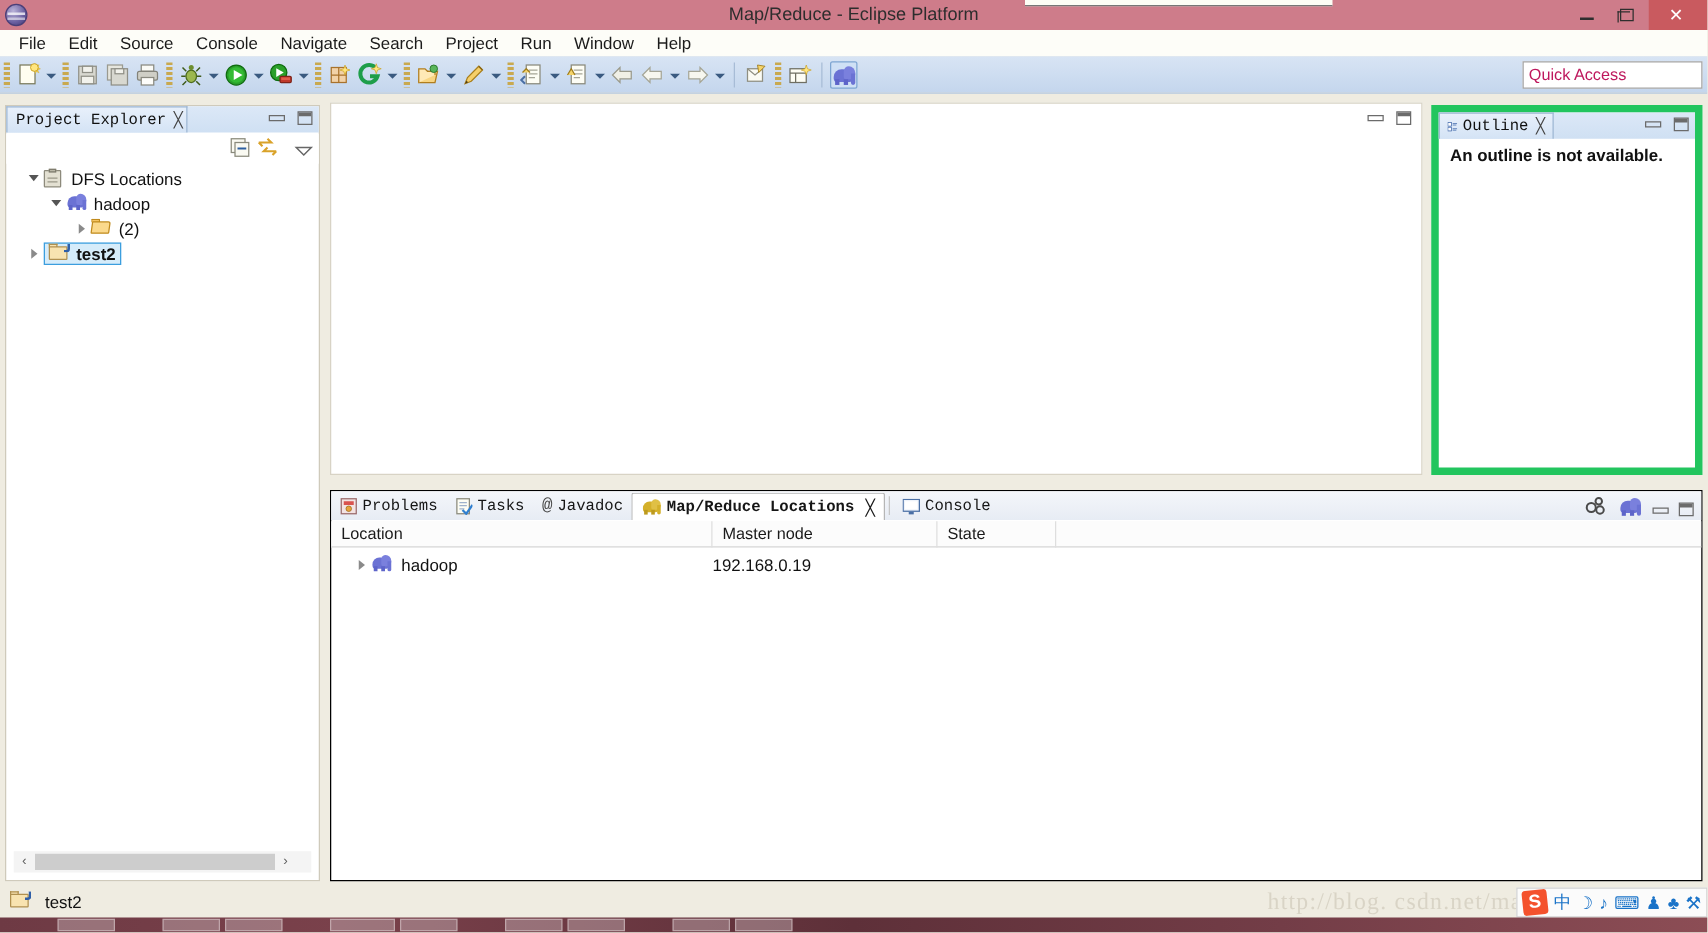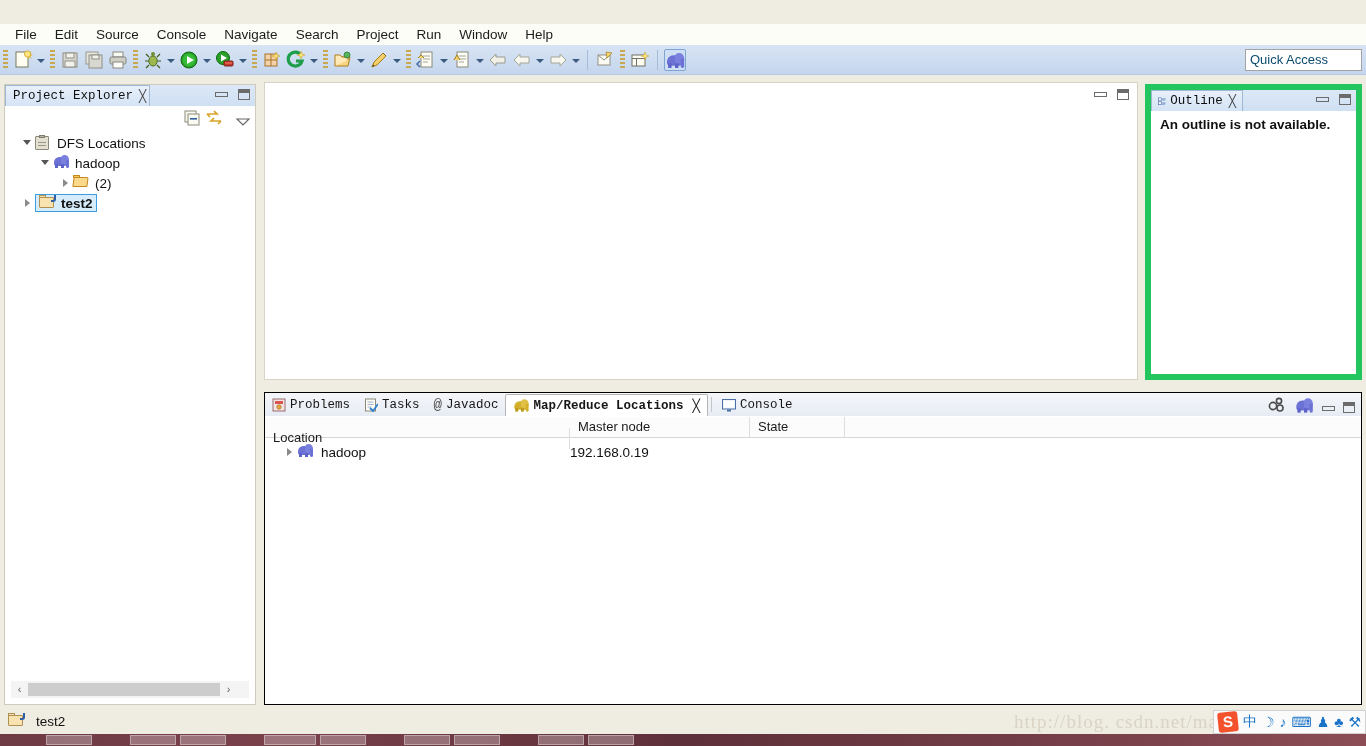--- a/index.html
+++ b/index.html
@@ -101,23 +101,23 @@
   }
   .tarrow::after {
     content: ""; position: absolute; left: 2px; top: 10px;
     border-left: 4px solid transparent; border-right: 4px solid transparent;
     border-top: 4px solid #3a5a80;
   }
   .tbtn.active {
     background: #cfe0f5; border: 1px solid #7ea5d2; border-radius: 2px;
   }
   .qaccess {
-    position: absolute; right: 4px; top: 4px; width: 117px; height: 22px;
+    position: absolute; right: 4px; top: 4px; width: 144px; height: 22px;
     background: #fff; border: 1px solid #a3a3a3;
-    font-size: 13px; color: #0c4a6e; line-height: 20px; padding-left: 4px;
+    font-size: 13px; color: #be185d; line-height: 20px; padding-left: 4px;
   }
 
   
   .panel { position: absolute; background: #fff; }
   .panel-tabrow {
     position: absolute; left: 0; top: 0; height: 21px; width: 100%;
     background: linear-gradient(to bottom,#dce8f7,#cfe0f3);
   }
   .vtab {
     position: absolute; left: 0; top: 0; height: 21px;
@@ -306,20 +306,36 @@
     position: absolute; right: 0px; top: 0px; width: 5px; height: 7px;
     border-right: 2px solid #2f5fa8; border-bottom: 2px solid #2f5fa8;
     border-radius: 0 0 3px 0;
   }
 </style>
 </head>
 <body>
 
 <div id="app">
 
+  <div class="titlebar">
+    <div class="win-logo"></div>
+    <div class="win-title">Map/Reduce - Eclipse Platform</div>
+    <div class="topnotch"></div>
+    <div class="wbtns">
+      <div class="wbtn">
+          <span class="min-glyph"></span>
+        </div>
+      <div class="wbtn">
+          <span class="max-glyph"></span>
+        </div>
+      <div class="wbtn close">
+          <span class="close-glyph">✕</span>
+        </div>
+    </div>
+  </div>
 
   <div class="menubar">
     <div class="menuitem">File</div>
     <div class="menuitem">Edit</div>
     <div class="menuitem">Source</div>
     <div class="menuitem">Console</div>
     <div class="menuitem">Navigate</div>
     <div class="menuitem">Search</div>
     <div class="menuitem">Project</div>
     <div class="menuitem">Run</div>
@@ -664,21 +680,21 @@
             <span class="body"></span><span class="head"></span><span class="trunk"></span>
             <span class="leg1"></span><span class="leg2"></span>
           </span>
         </span>
         <span class="g-min"></span>
         <span class="g-max"></span>
       </div>
     </div>
 
     <div class="thead">
-      <div class="th" style="width:305px;margin-top:11px;">Location</div>
+      <div class="th" style="width:305px;">Location</div>
       <div class="th" style="width:180px;">Master node</div>
       <div class="th" style="width:95px;">State</div>
       <div class="th" style="width:215px;border-right:none;"></div>
     </div>
 
     <div class="trow2">
       <div style="width:305px;display:flex;align-items:center;padding-left:18px;">
         <span class="tw closed"></span>
         <span class="ticon" style="margin-right:6px;">
           <span class="elephant"><span class="body"></span><span class="head"></span><span class="trunk"></span><span class="leg1"></span><span class="leg2"></span></span>

